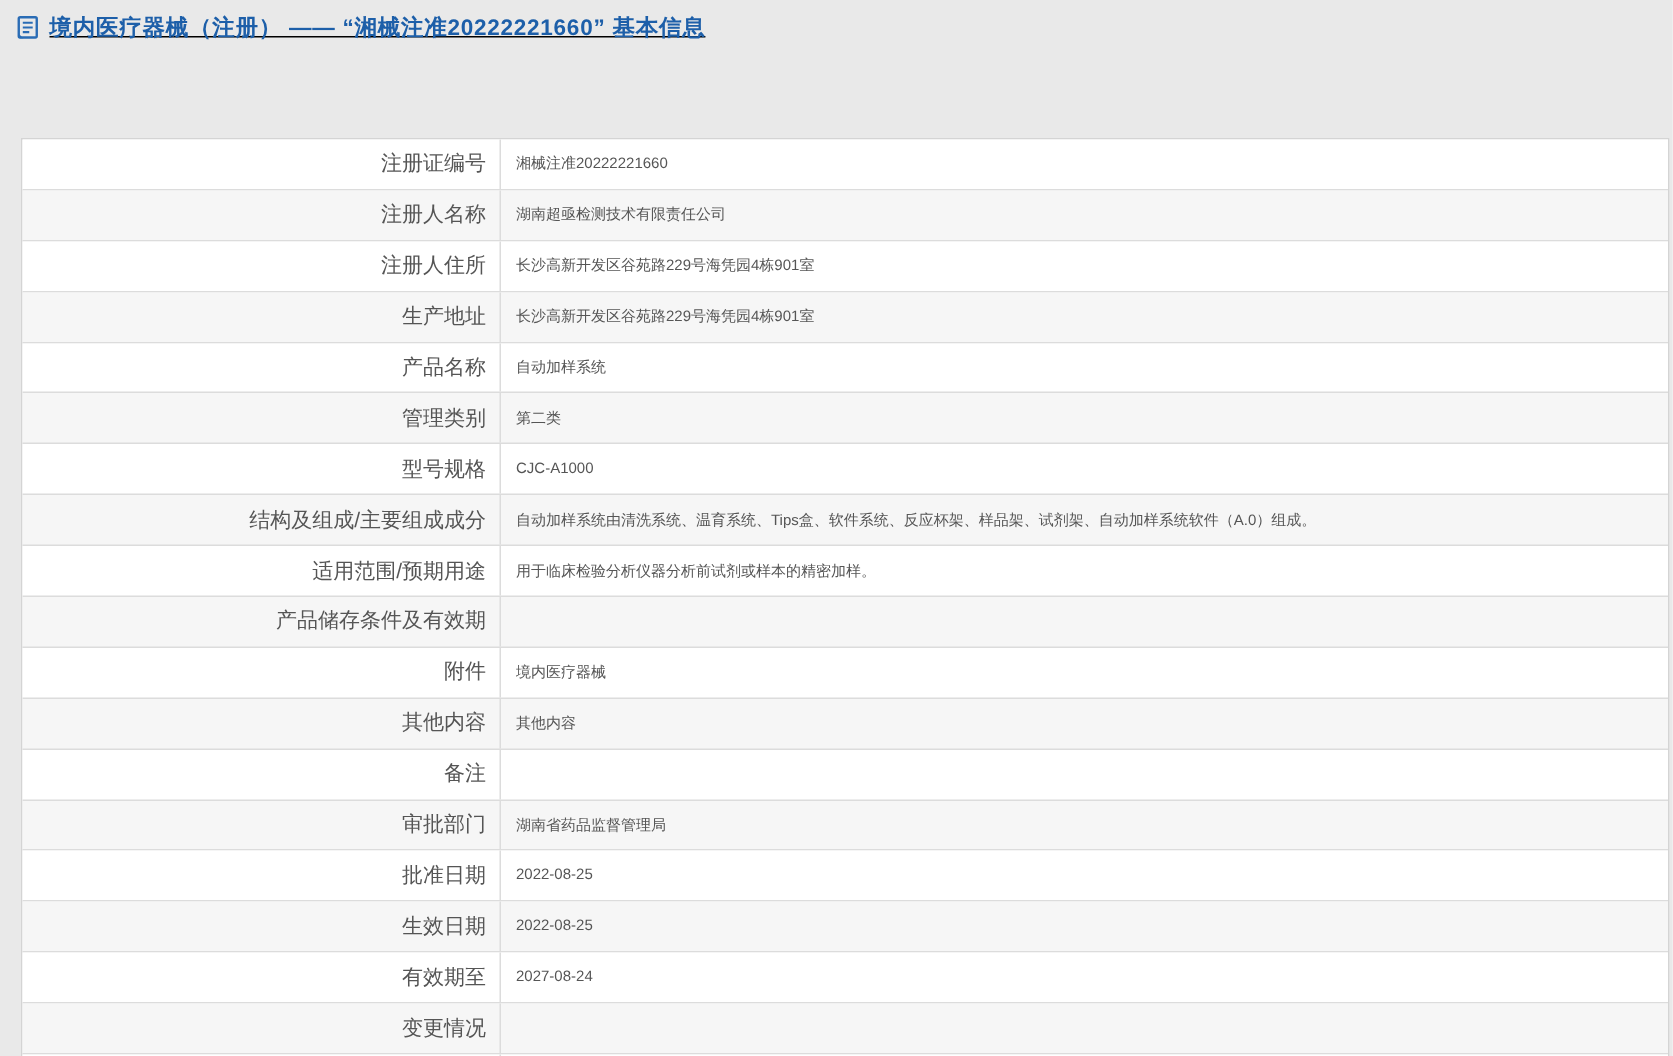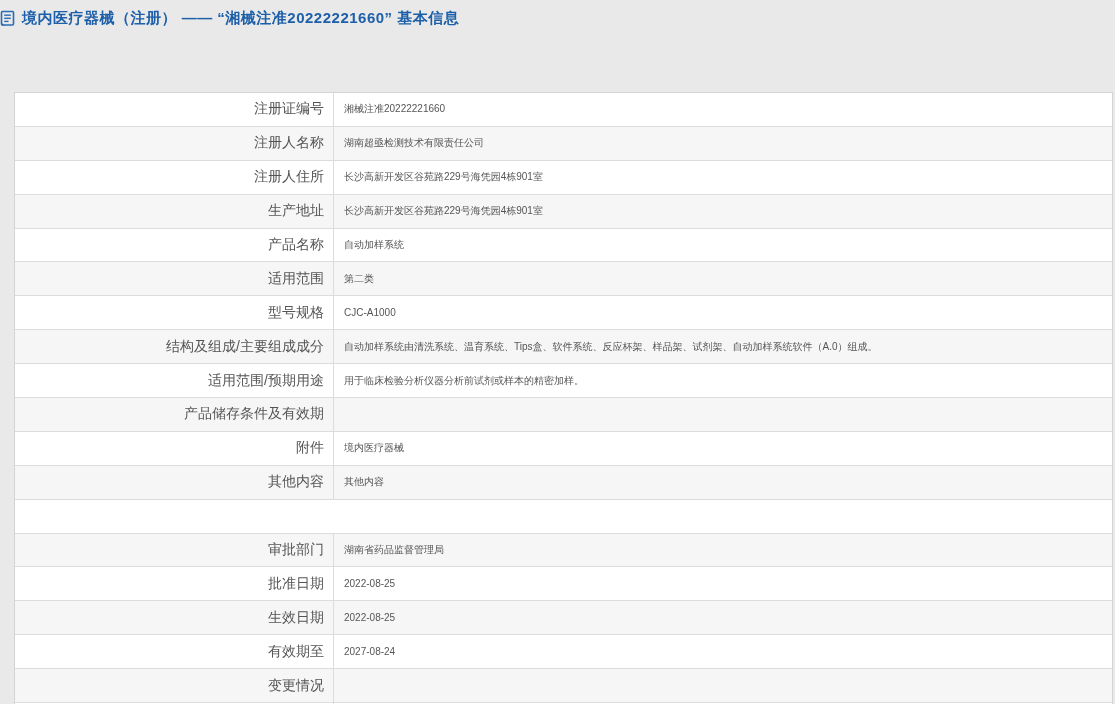--- a/index.html
+++ b/index.html
@@ -17,20 +17,22 @@
   html,body {
     width:1115px; height:704px;
     background: var(--page-bg);
     font-family: "Liberation Sans", "DejaVu Sans", sans-serif;
     overflow:hidden;
   }
   .page-header {
     height:37px;
     display:flex;
     align-items:center;
+    padding-left:11px;
+    text-decoration:underline;
   }
   .page-header .doc-icon {
     width:16px; height:17px;
     margin-right:6px;
     flex:0 0 auto;
   }
   .page-header .title {
     color: var(--header-text);
     font-size:15px;
     font-weight:bold;
@@ -138,21 +140,21 @@
     <div class="row">
       <div class="cell-label">
         <span>产品名称</span>
       </div>
       <div class="cell-value">
         <span>自动加样系统</span>
       </div>
     </div>
     <div class="row striped">
       <div class="cell-label">
-        <span>适用范围</span>
+        <span>管理类别</span>
       </div>
       <div class="cell-value">
         <span>第二类</span>
       </div>
     </div>
     <div class="row">
       <div class="cell-label">
         <span>型号规格</span>
       </div>
       <div class="cell-value">
@@ -193,20 +195,23 @@
     </div>
     <div class="row striped">
       <div class="cell-label">
         <span>其他内容</span>
       </div>
       <div class="cell-value">
         <span>其他内容</span>
       </div>
     </div>
     <div class="row">
+      <div class="cell-label">
+        <span>备注</span>
+      </div>
       <div class="cell-value">
         <span></span>
       </div>
     </div>
     <div class="row striped">
       <div class="cell-label">
         <span>审批部门</span>
       </div>
       <div class="cell-value">
         <span>湖南省药品监督管理局</span>

